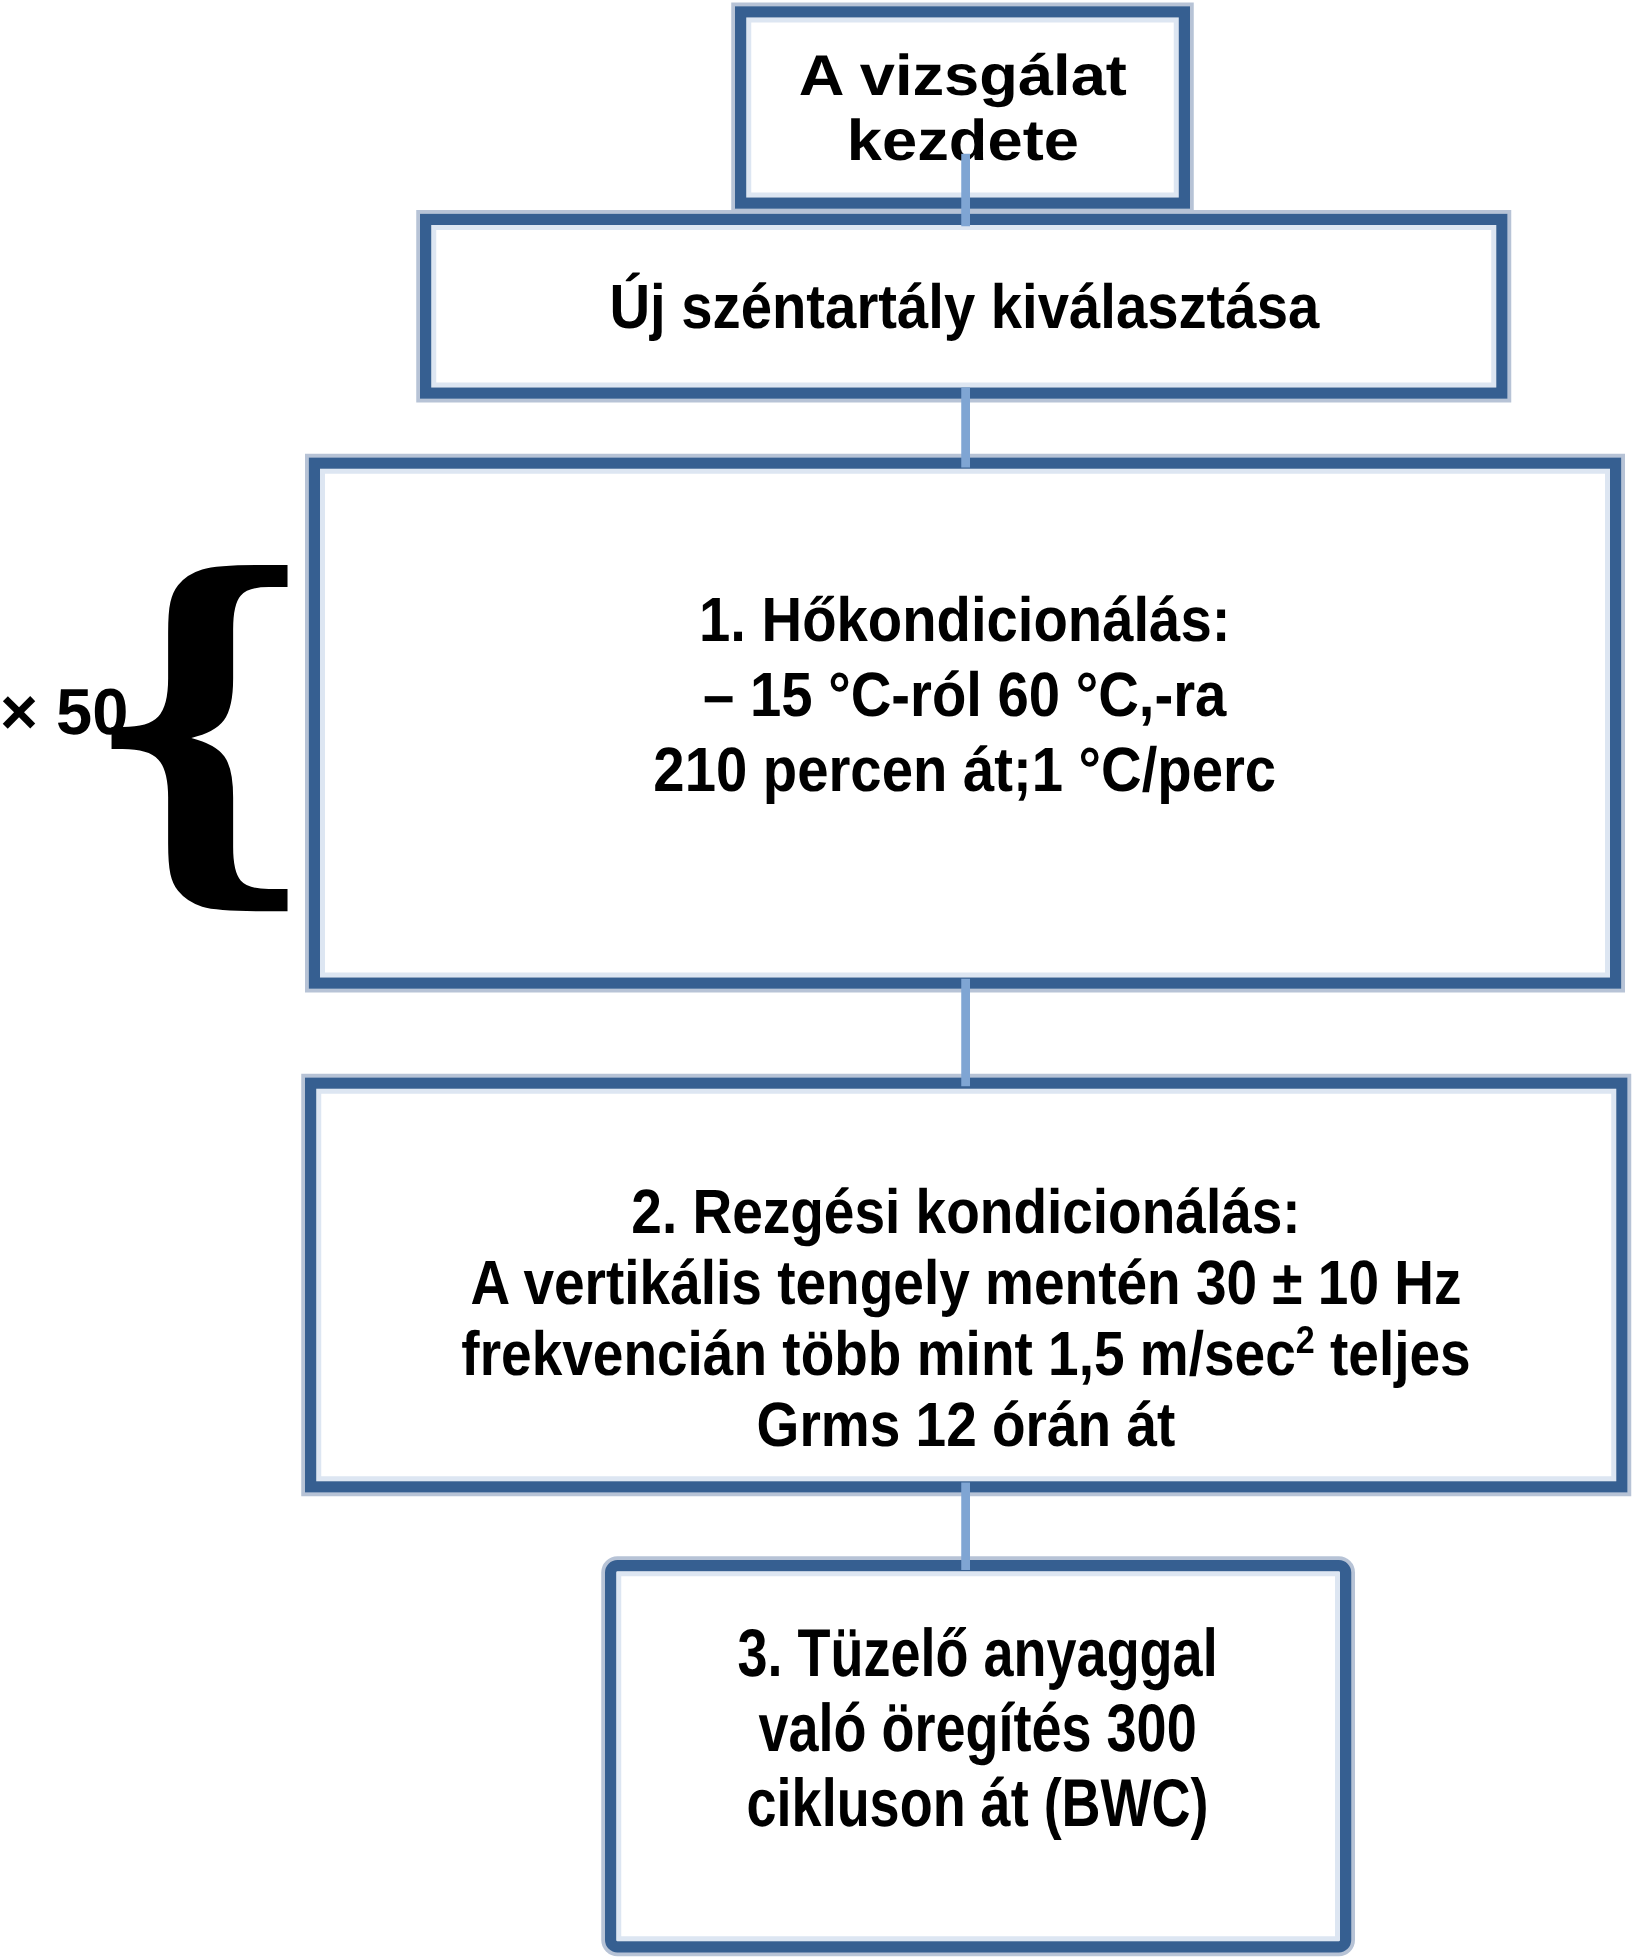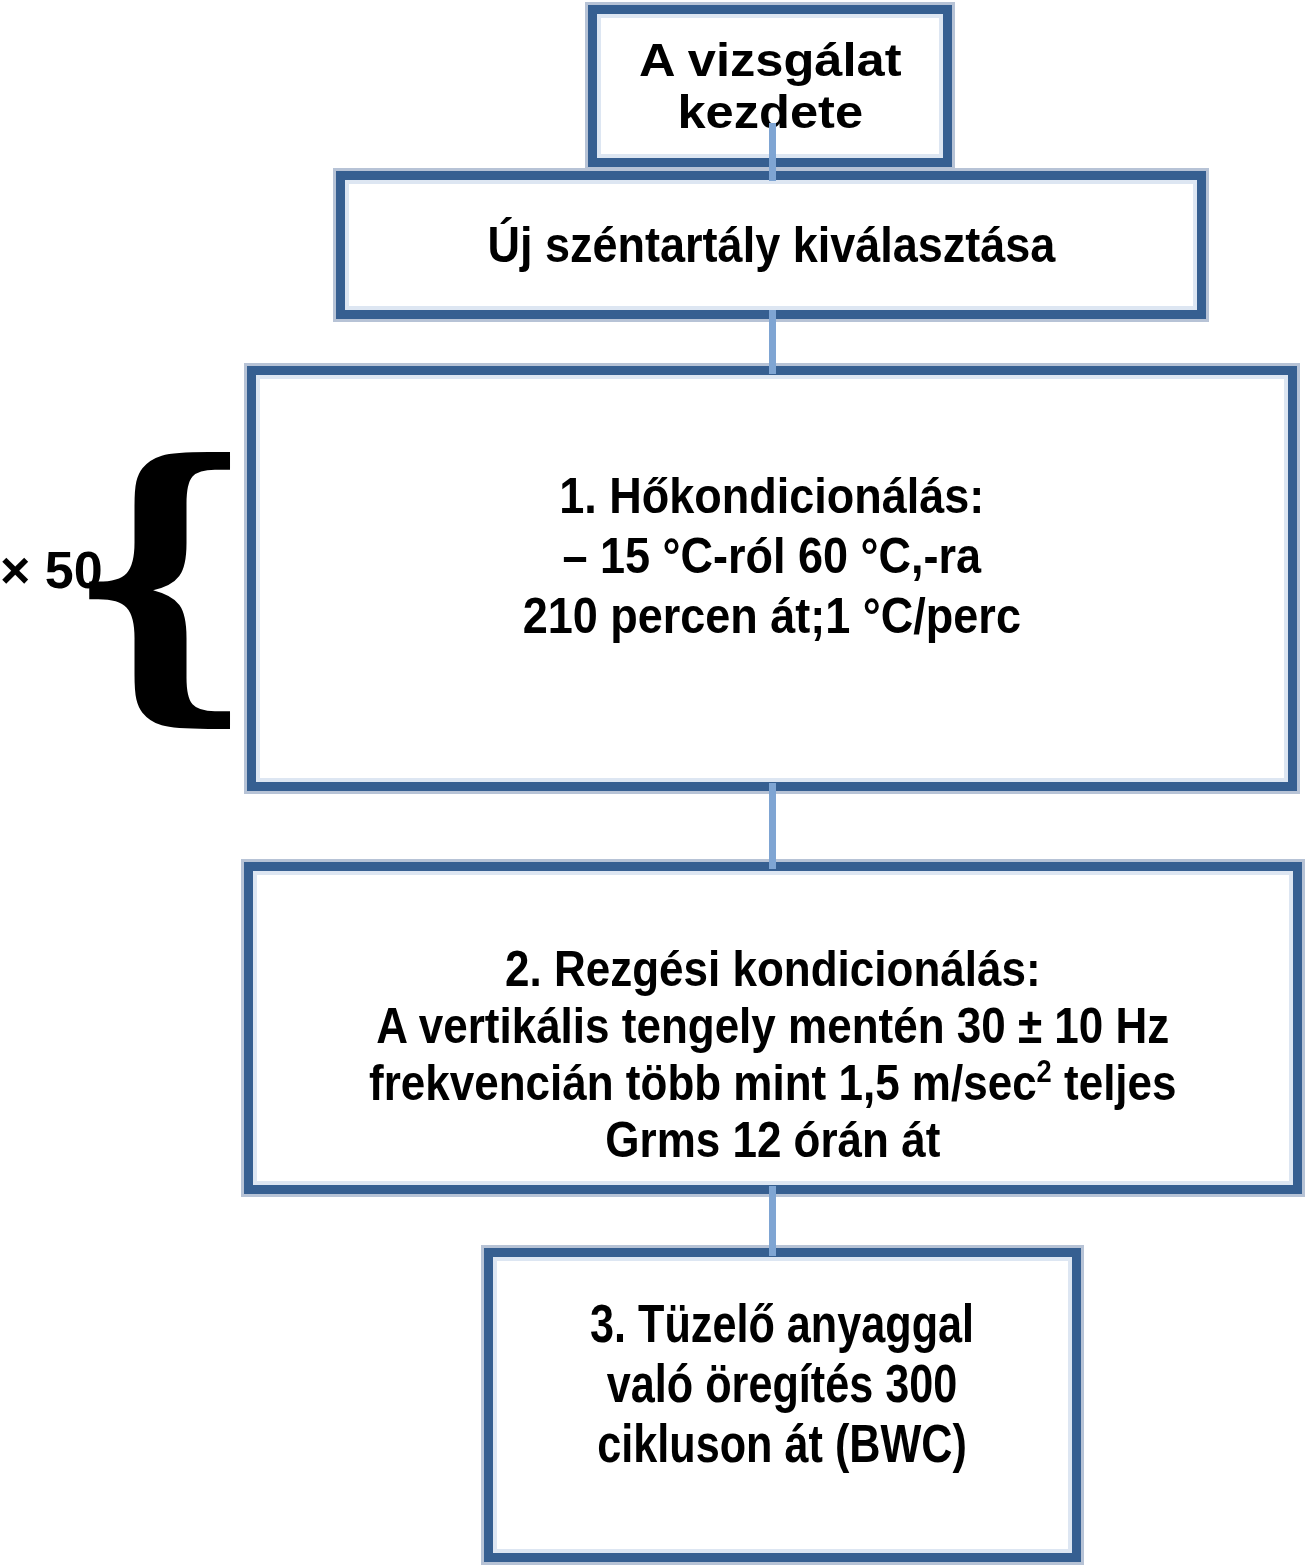--- a/index.html
+++ b/index.html
@@ -35,21 +35,21 @@
 
   #box-select { left:336px; top:171px; width:870px;  height:148px; font-size:50px; line-height:56px; }
   #box-select .box-text { transform: scaleX(0.90); }
 
   #box-step1 { left:247px; top:366px;  width:1050px; height:425px; font-size:50px; line-height:60px; padding-bottom:46px;justify-content:center; }
   #box-step1 .box-text { transform: scaleX(0.90); }
 
   #box-step2 { left:244px; top:862px;  width:1058px; height:332px; font-size:50px; line-height:57px; padding-bottom:16px;align-items:flex-end; }
   #box-step2 .box-text { transform: scaleX(0.88); }
 
-  #box-step3 { left:484px; top:1248px; width:597px;  height:314px; font-size:54px; line-height:60px; padding-bottom:44px; }
+  #box-step3 { left:484px; top:1248px; width:597px;  height:314px; font-size:54px; line-height:60px; padding-bottom:44px;border-radius:10px; }
   #box-step3 .box-text { transform: scaleX(0.80); }
 
   
   .connector {
     position: absolute;
     left: 769px;
     width: 7px;
     background: #7fa5d3;
     z-index: 3;
   }

